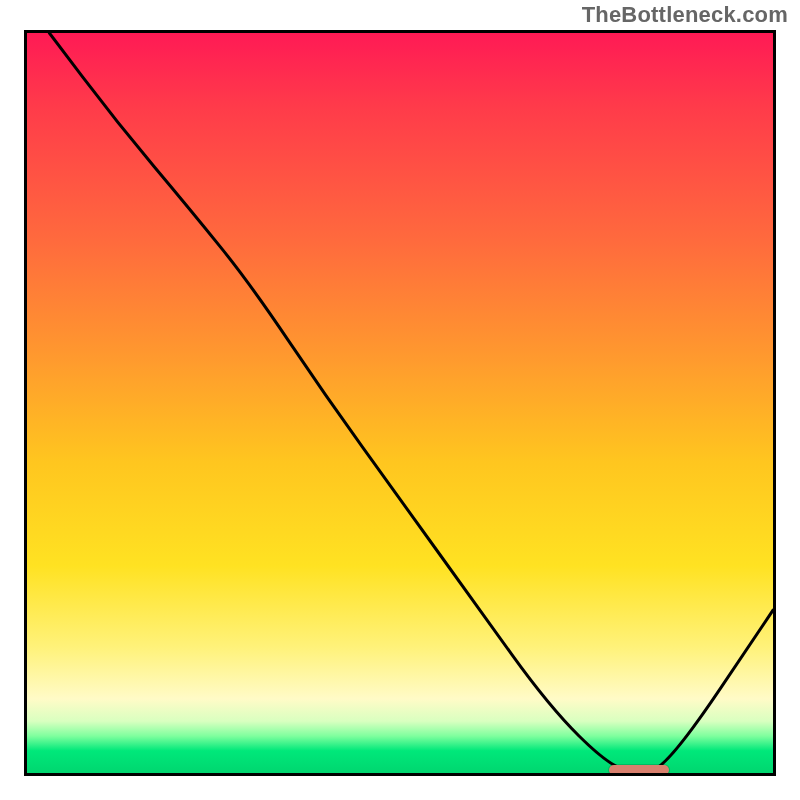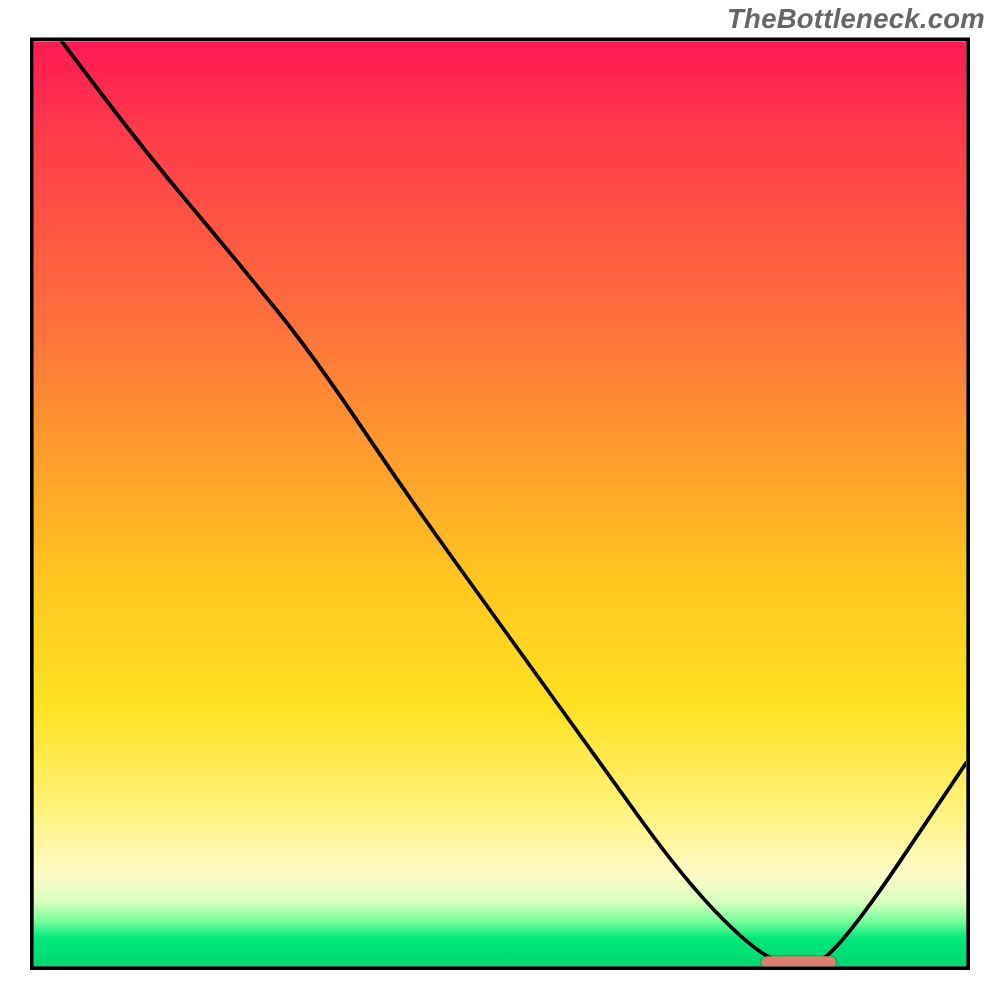--- a/index.html
+++ b/index.html
@@ -7,21 +7,20 @@
     padding: 0;
     width: 800px;
     height: 800px;
     font-family: Arial, Helvetica, sans-serif;
     background: #ffffff;
   }
   .wrap {
     position: relative;
     width: 800px;
     height: 800px;
-    font-style: italic;
   }
   .watermark {
     position: absolute;
     top: 2px;
     right: 12px;
     font-size: 22px;
     font-weight: bold;
     color: #666;
     letter-spacing: 0.2px;
     z-index: 10;

